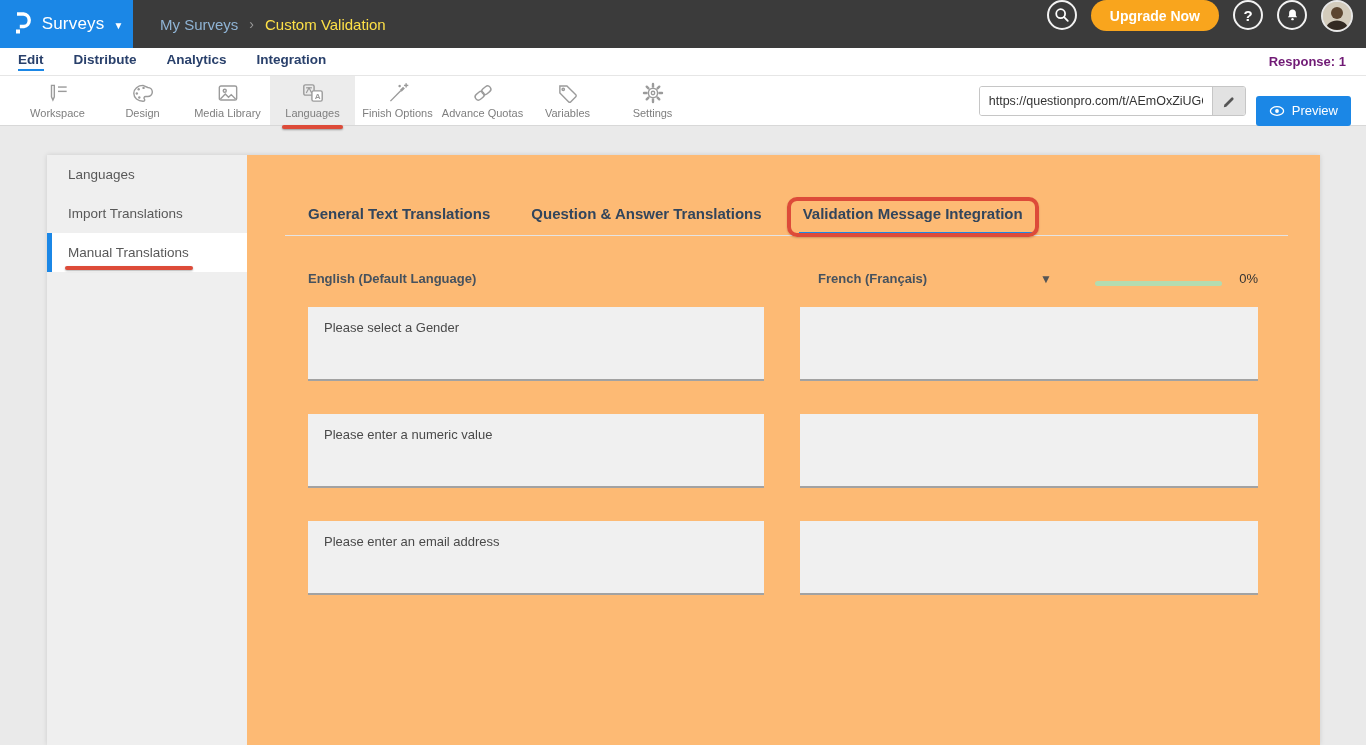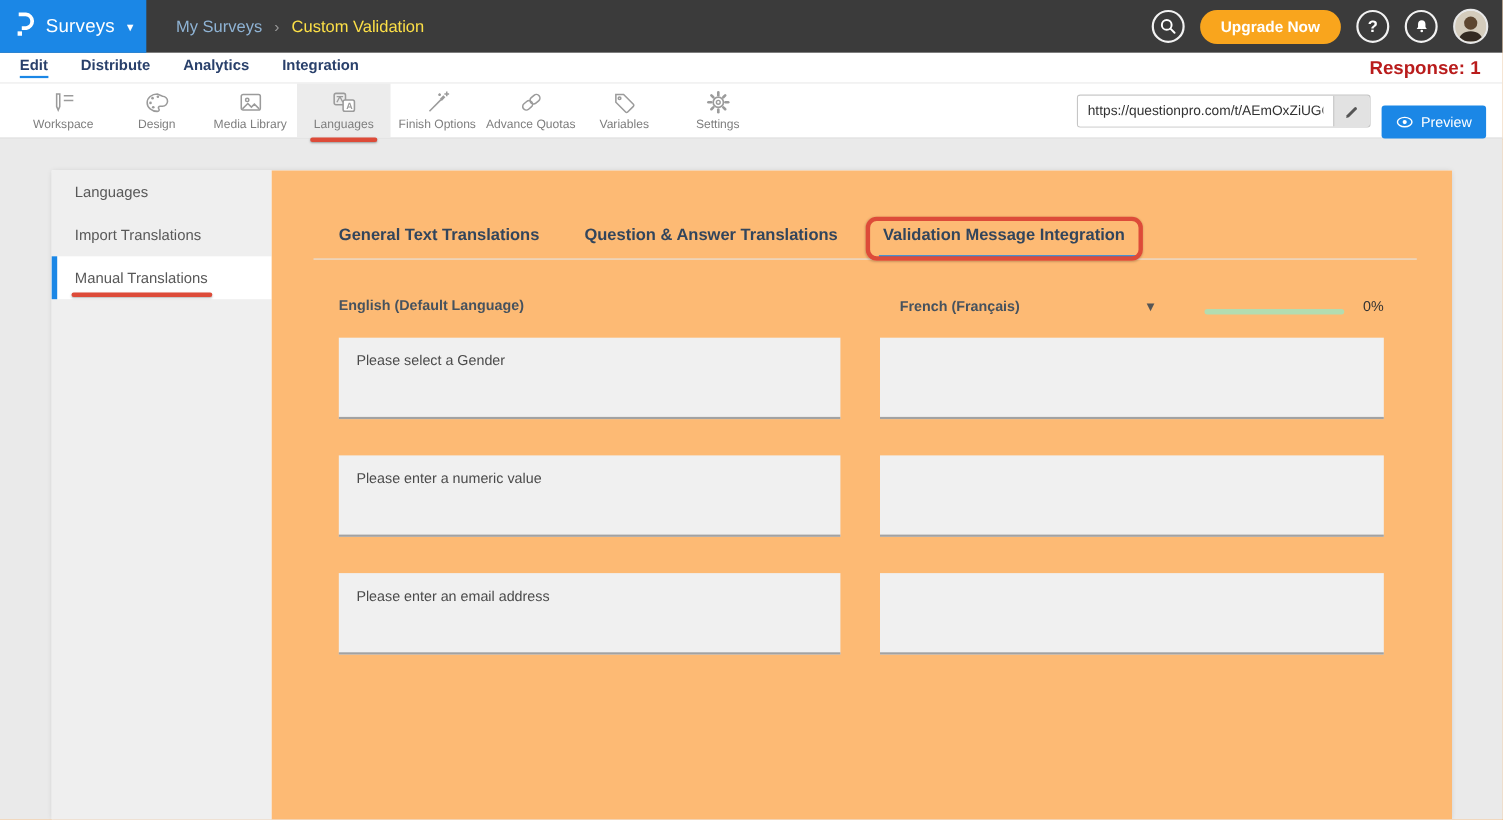--- a/index.html
+++ b/index.html
@@ -8,32 +8,32 @@
 
   
   .topbar { height:48px; background:#3b3b3b; display:flex; align-items:stretch; }
   .logo-block { width:133px; background:#1b87e6; display:flex; align-items:center; justify-content:center; gap:9px; color:#fff; cursor:pointer; }
   .logo-text { font-size:17px; letter-spacing:.2px; }
   .logo-caret { font-size:10px; margin-top:2px; }
   .breadcrumb { display:flex; align-items:center; gap:11px; padding-left:27px; font-size:15px; }
   .crumb-parent { color:#8fb3d4; cursor:pointer; }
   .crumb-sep { color:#9a9a9a; font-size:14px; }
   .crumb-current { color:#fde047; }
-  .top-actions { margin-left:auto; display:flex; align-items:center; gap:14px; padding-right:13px; }
+  .top-actions { margin-left:auto; display:flex; align-items:flex-start; gap:14px; padding-right:13px; }
   .icon-circle { width:30px; height:30px; border:2px solid #f2f2f2; border-radius:50%; display:flex; align-items:center; justify-content:center; color:#fff; cursor:pointer; }
   .icon-circle .q { font-size:15px; font-weight:bold; color:#fff; }
   .upgrade-btn { background:#f9a51d; color:#fff; font-weight:bold; font-size:14px; height:31px; padding:0 19px; border:none; border-radius:16px; cursor:pointer; font-family:"Liberation Sans",sans-serif; }
   .avatar { width:32px; height:32px; border-radius:50%; border:2px solid #e8e8e8; overflow:hidden; cursor:pointer; background:#cfc8ba; }
 
   
   .subnav { height:28px; background:#fff; display:flex; align-items:center; padding:0 20px 0 18px; border-bottom:1px solid #e6e6e6; }
   .subnav-items { display:flex; gap:30px; }
   .subnav-item { font-size:13.5px; font-weight:bold; color:#29406b; cursor:pointer; padding-bottom:2px; }
   .subnav-item.active { border-bottom:2px solid #1b87e6; }
-  .response-label { margin-left:auto; font-size:17px; font-weight:bold; color:#b91c1c; }
+  .response-label { margin-left:auto; font-size:13px; font-weight:bold; color:#701a75; }
 
   
   .toolbar { height:50px; background:#fff; display:flex; align-items:stretch; padding-left:15px; border-bottom:1px solid #d8d8d8; position:relative; }
   .tool-item { width:85px; display:flex; flex-direction:column; align-items:center; justify-content:center; gap:3px; color:#7e7e7e; font-size:11px; cursor:pointer; position:relative; }
   .tool-item svg { display:block; }
   .tool-item.active { background:#ececec; }
   .tool-underline { position:absolute; left:12px; right:12px; bottom:-4px; height:4px; background:#dd4b39; border-radius:2px; box-shadow:0 1px 2px rgba(0,0,0,.35); z-index:6; }
   .toolbar-right { margin-left:auto; display:flex; align-items:center; gap:10px; padding-right:15px; }
   .url-group { display:flex; align-items:stretch; height:30px; border:1px solid #c6c6c6; border-radius:3px; overflow:hidden; background:#fff; }
   .url-input { border:none; outline:none; width:232px; padding:0 9px; font-size:12.5px; color:#333; font-family:"Liberation Sans",sans-serif; }

